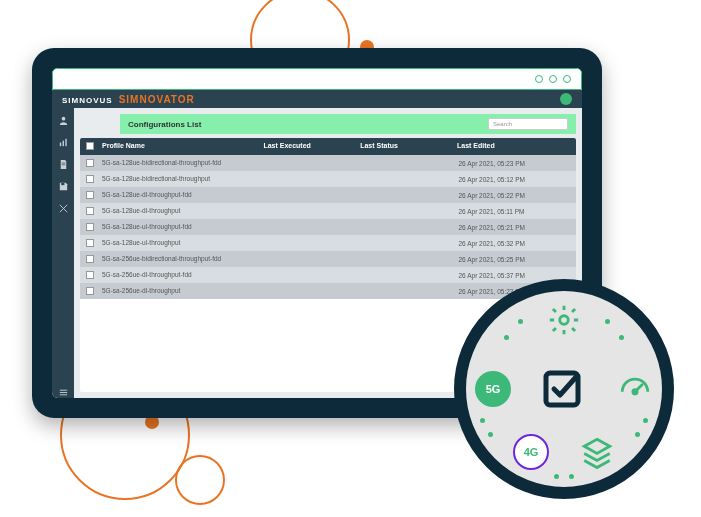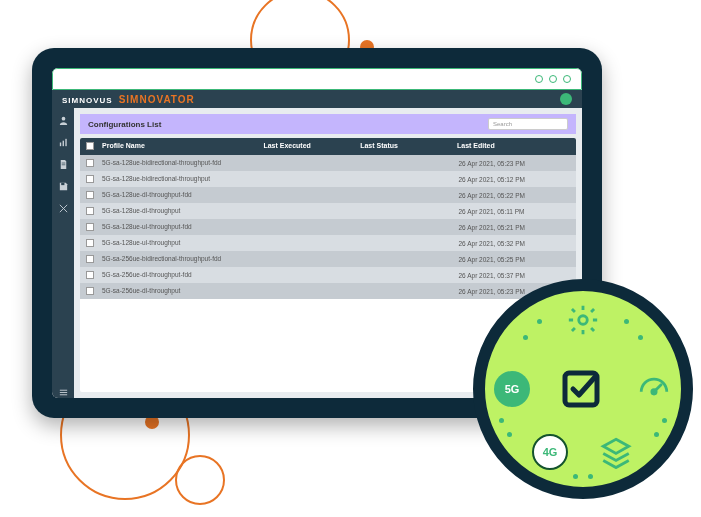--- a/index.html
+++ b/index.html
@@ -85,23 +85,24 @@
     font-size: 7px;
     color: #333;
     display: flex;
     flex-direction: column;
     min-height: 0;
   }
   .list-header {
     display: flex;
     justify-content: space-between;
     align-items: center;
-    background: #c4b5fd;
+    background: #86efac;
     padding: 4px 8px;
     border-radius: 0;
+    margin-left: 40px;
   }
   .list-title { font-weight: bold; font-size: 8px; }
   .search { border: 1px solid #ccc; font-size: 6px; padding: 2px 4px; width: 80px; background:#fff; color:#999; border-radius:2px;}
   .table {
     margin-top: 4px;
     flex: 1;
     background: #fff;
     border-radius: 2px;
     overflow: hidden;
   }
@@ -126,26 +127,26 @@
     align-items: center;
     min-height: 16px;
   }
   .trow:nth-child(even) { background: #d8dde2; }
   .trow:nth-child(odd) { background: #c5cbd1; }
   .trow .col-name { word-break: break-all; padding-right: 6px; line-height:1.2;}
   .cb { width: 8px; height: 8px; background: #fff; border: 1px solid #999; display:inline-block;}
 
   .feature-circle {
     position: absolute;
-    right: 8px;
+    right: 27px;
     bottom: 18px;
     width: 220px;
     height: 220px;
     border-radius: 50%;
-    background: #bef264;
+    background: #e5e5e5;
     border: 12px solid #0d2a3a;
     display: flex;
     align-items: center;
     justify-content: center;
   }
   .fc-center { color: #0d2a3a; }
   .fc-center svg { width: 48px; height: 48px; }
   .fc-item {
     position: absolute;
     width: 42px; height: 42px;
@@ -332,21 +333,21 @@
     <div class="fc-badge">5G</div>
   </div>
   <div class="fc-item fc-right">
     <svg viewBox="0 0 24 24" fill="none" stroke="currentColor" stroke-width="2">
         <path d="M3 14a9 9 0 0 1 18 0"></path>
         <path d="M12 14l5-5" stroke-linecap="round"></path>
         <circle cx="12" cy="14" r="1.5" fill="currentColor"></circle>
       </svg>
   </div>
   <div class="fc-item fc-bl">
-    <div class="fc-badge" style="background:#fff;color:#3cb878;border:2px solid #14532d">4G</div>
+    <div class="fc-badge" style="background:#fff;color:#3cb878;border:2px solid #6d28d9">4G</div>
   </div>
   <div class="fc-item fc-br">
     <svg viewBox="0 0 24 24" fill="none" stroke="currentColor" stroke-width="2">
         <path d="M12 3l9 5-9 5-9-5 9-5z"></path>
         <path d="M3 13l9 5 9-5"></path>
         <path d="M3 18l9 5 9-5"></path>
       </svg>
   </div>
   <span class="fc-dot" style="top:28px; right:52px"></span>
   <span class="fc-dot" style="top:44px; right:38px"></span>

